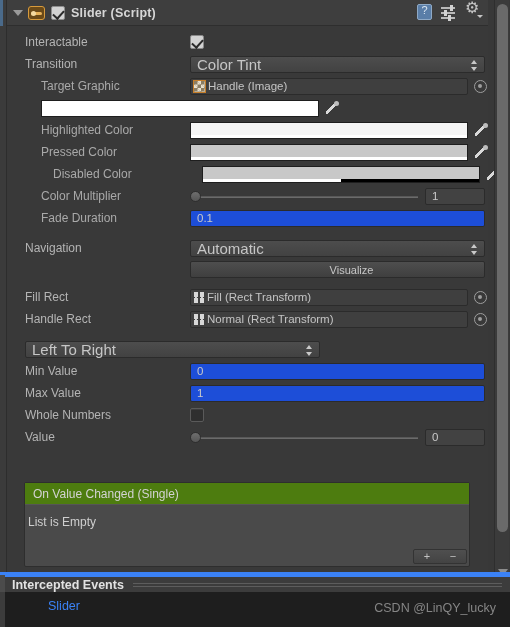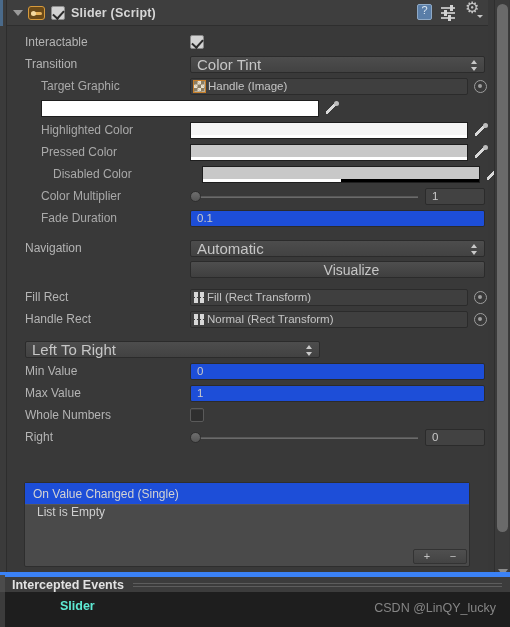--- a/index.html
+++ b/index.html
@@ -351,43 +351,43 @@
   
   .btn-row { padding-left: 18px; display: flex; }
   .btn {
     width: 295px; height: 17px;
     margin-left: 165px;
     background: linear-gradient(#4e4e4e, #3f3f3f);
     border: 1px solid #2b2b2b;
     border-radius: 2px;
     display: flex; align-items: center; justify-content: center;
   }
-  .btn span { color: #c6c6c6; font-size: 14px; margin-left: 28px; }
+  .btn span { color: #c6c6c6; font-size: 11px; margin-left: 28px; }
 
   
   .eventbox {
     position: absolute;
     left: 24px; top: 482px;
     width: 446px; height: 85px;
     background: #4a4a4a;
     border: 1px solid #2e2e2e;
     border-radius: 2px;
   }
   .event-head {
     height: 22px;
-    background: #1d4ed8;
+    background: #4d7c0f;
     border-bottom: 1px solid #555;
     display: flex; align-items: center;
     padding-left: 8px;
   }
   .event-head span { color: #d3d3d3; font-size: 12px; }
   .event-empty {
     height: 24px;
-    display: flex; align-items: flex-start;
-    padding-left: 12px;
+    display: flex; align-items: flex-end;
+    padding-left: 3px;
   }
   .event-empty span { color: #cfcfcf; font-size: 12px; }
   .event-addbtn {
     position: absolute; right: 2px; bottom: 2px;
     width: 54px; height: 15px;
     background: linear-gradient(#4f4f4f, #434343);
     border: 1px solid #333;
     border-radius: 2px;
     display: flex; align-items: center; justify-content: space-around;
   }
@@ -441,22 +441,22 @@
   .bottom-area {
     position: absolute; left: 0; top: 592px;
     width: 510px; height: 35px;
     background: #1e1e1e;
   }
   .bottom-area .leftrail {
     position: absolute; left: 0; top: 0; width: 5px; height: 35px;
     background: #3c3c3c;
   }
   .bottom-label {
-    position: absolute; left: 60px; top: 7px;
-    color: #5eead4; font-size: 12.5px; font-weight: bold;
+    position: absolute; left: 48px; top: 7px;
+    color: #3b82f6; font-size: 12.5px; font-weight: normal;
   }
   .watermark {
     position: absolute; right: 14px; top: 9px;
     color: #8e8e8e; font-size: 12.5px;
     opacity: .92;
     white-space: nowrap;
   }
 </style>
 </head>
 <body>
@@ -658,21 +658,21 @@
     </div>
 
     <div class="row">
       <div class="label">Whole Numbers</div>
       <div class="field-area">
         <div class="cbox off"></div>
       </div>
     </div>
 
     <div class="row">
-      <div class="label">Right</div>
+      <div class="label">Value</div>
       <div class="field-area">
         <div class="sliderrow">
           <div class="slider-track">
             <div class="bar"></div>
             <div class="knob" style="left:0%;"></div>
           </div>
           <div class="numbox">
             <span>0</span>
           </div>
         </div>

